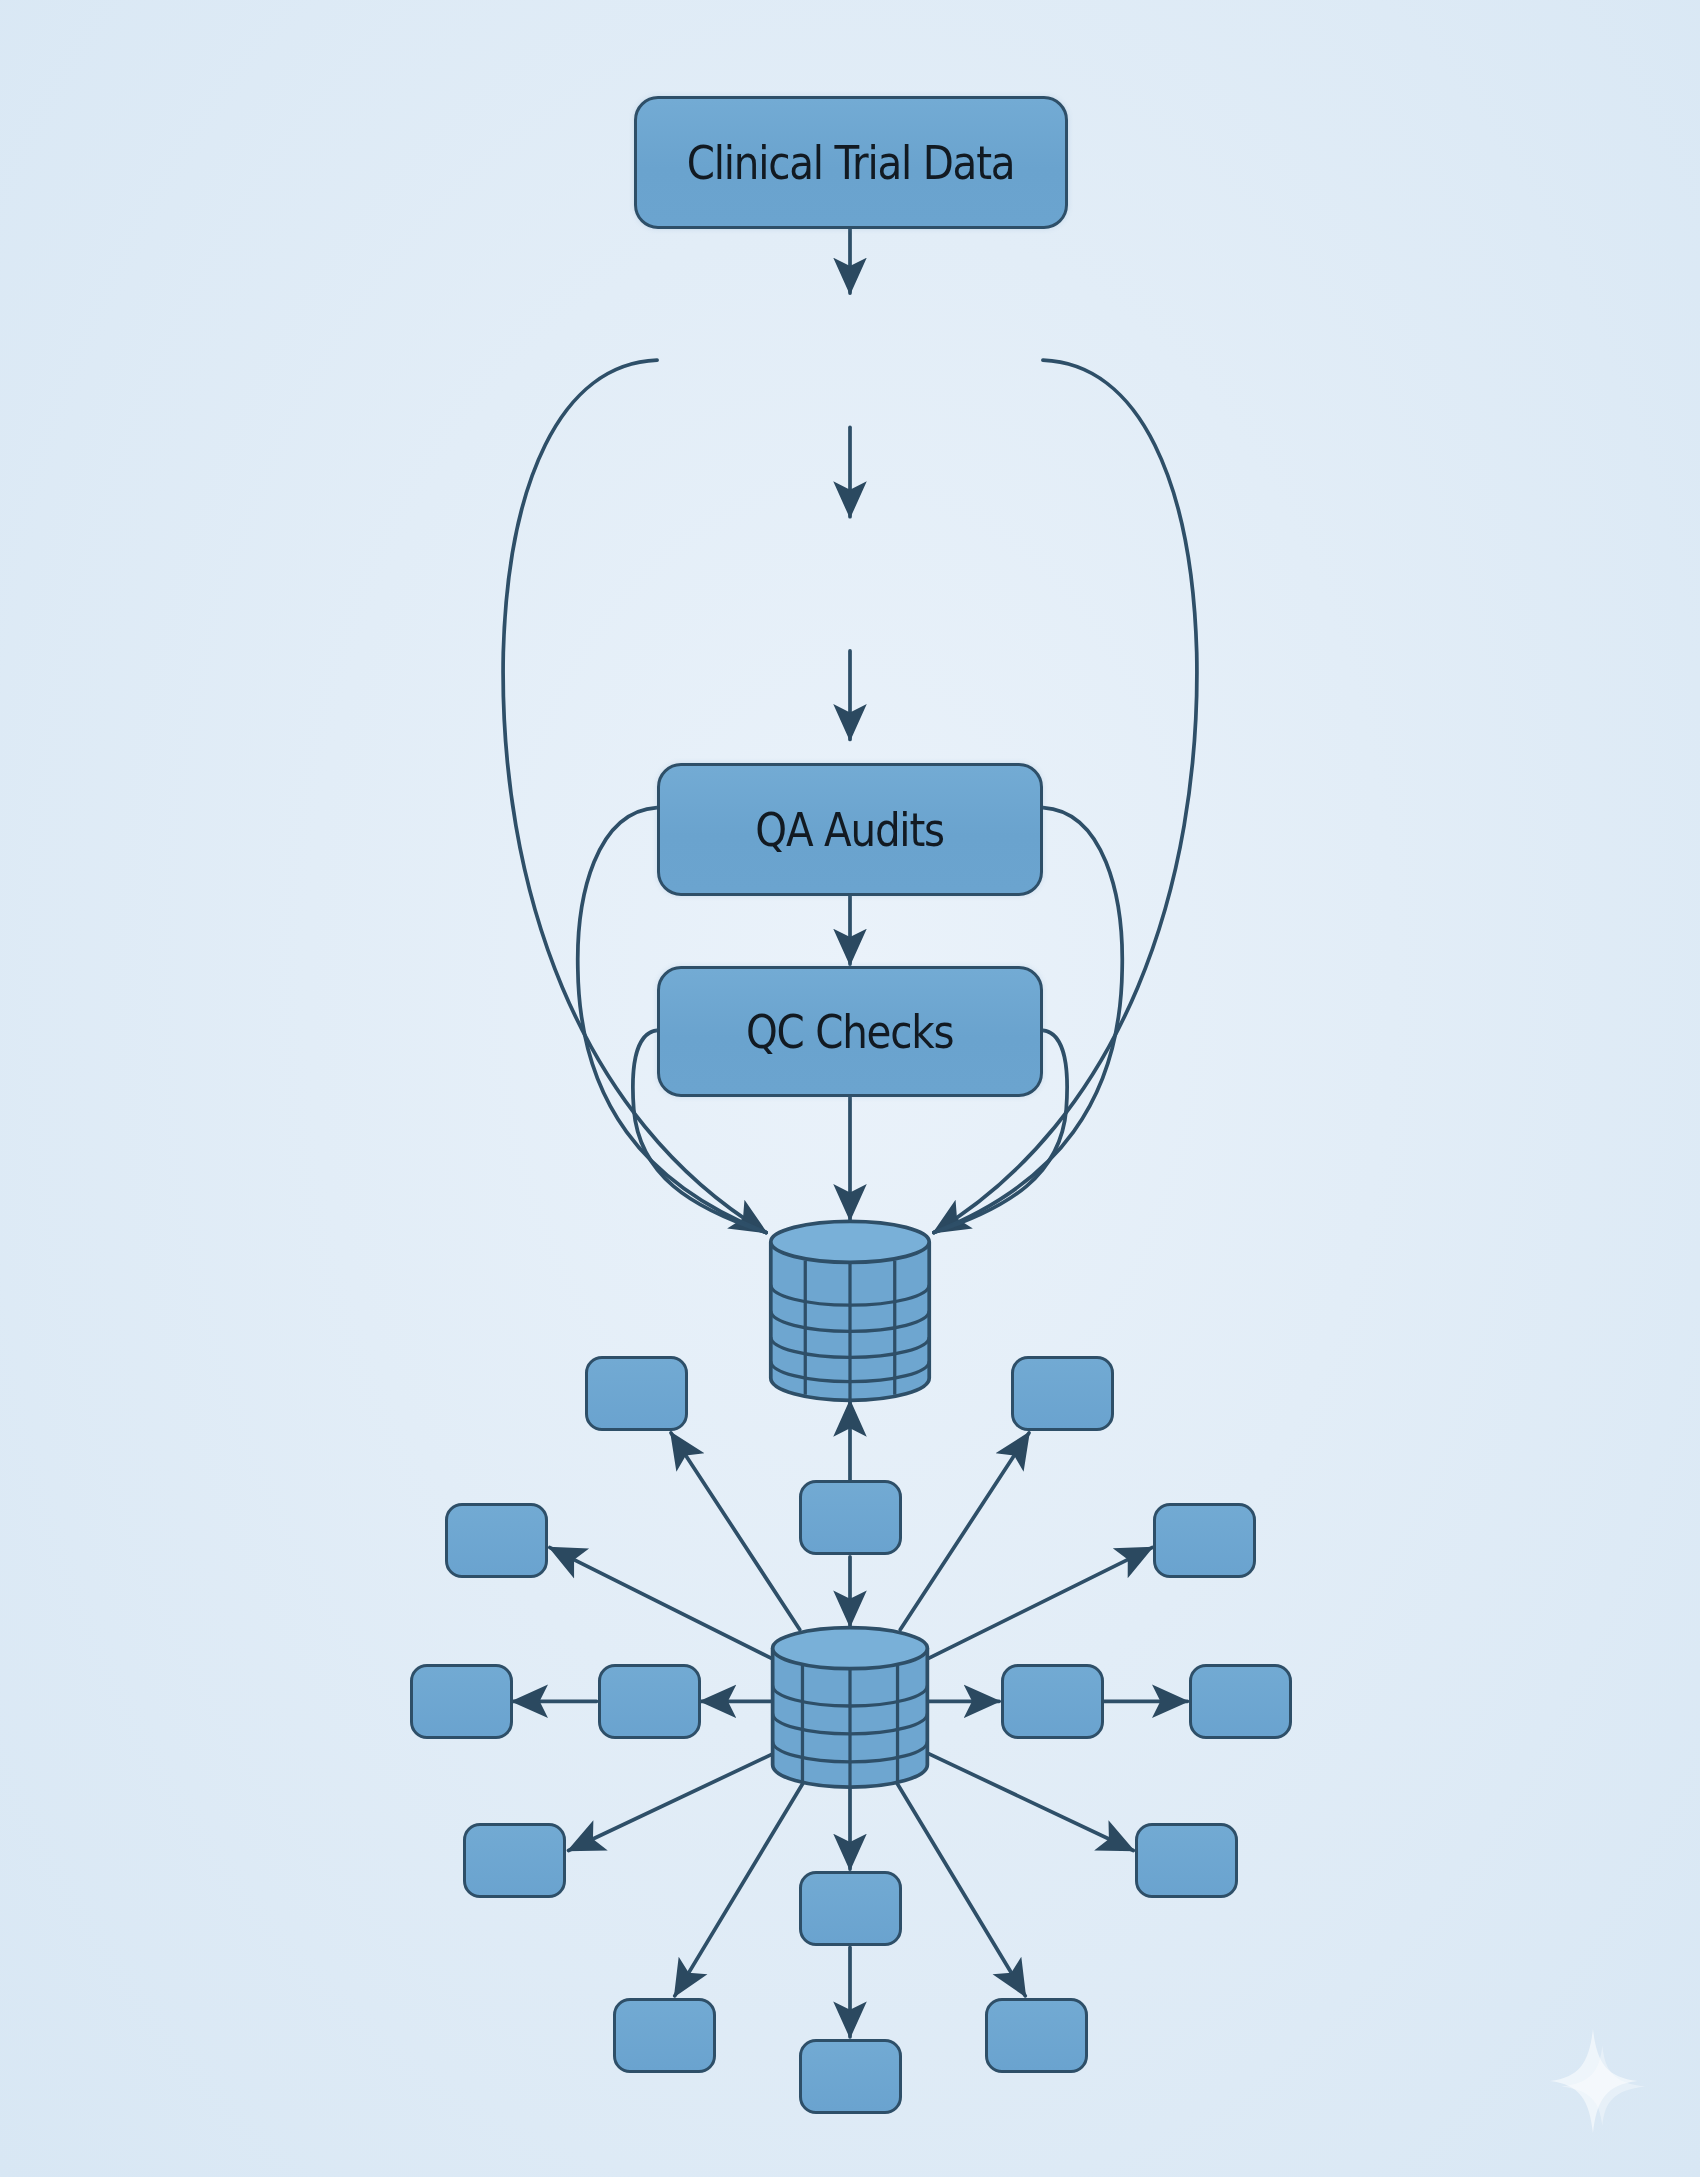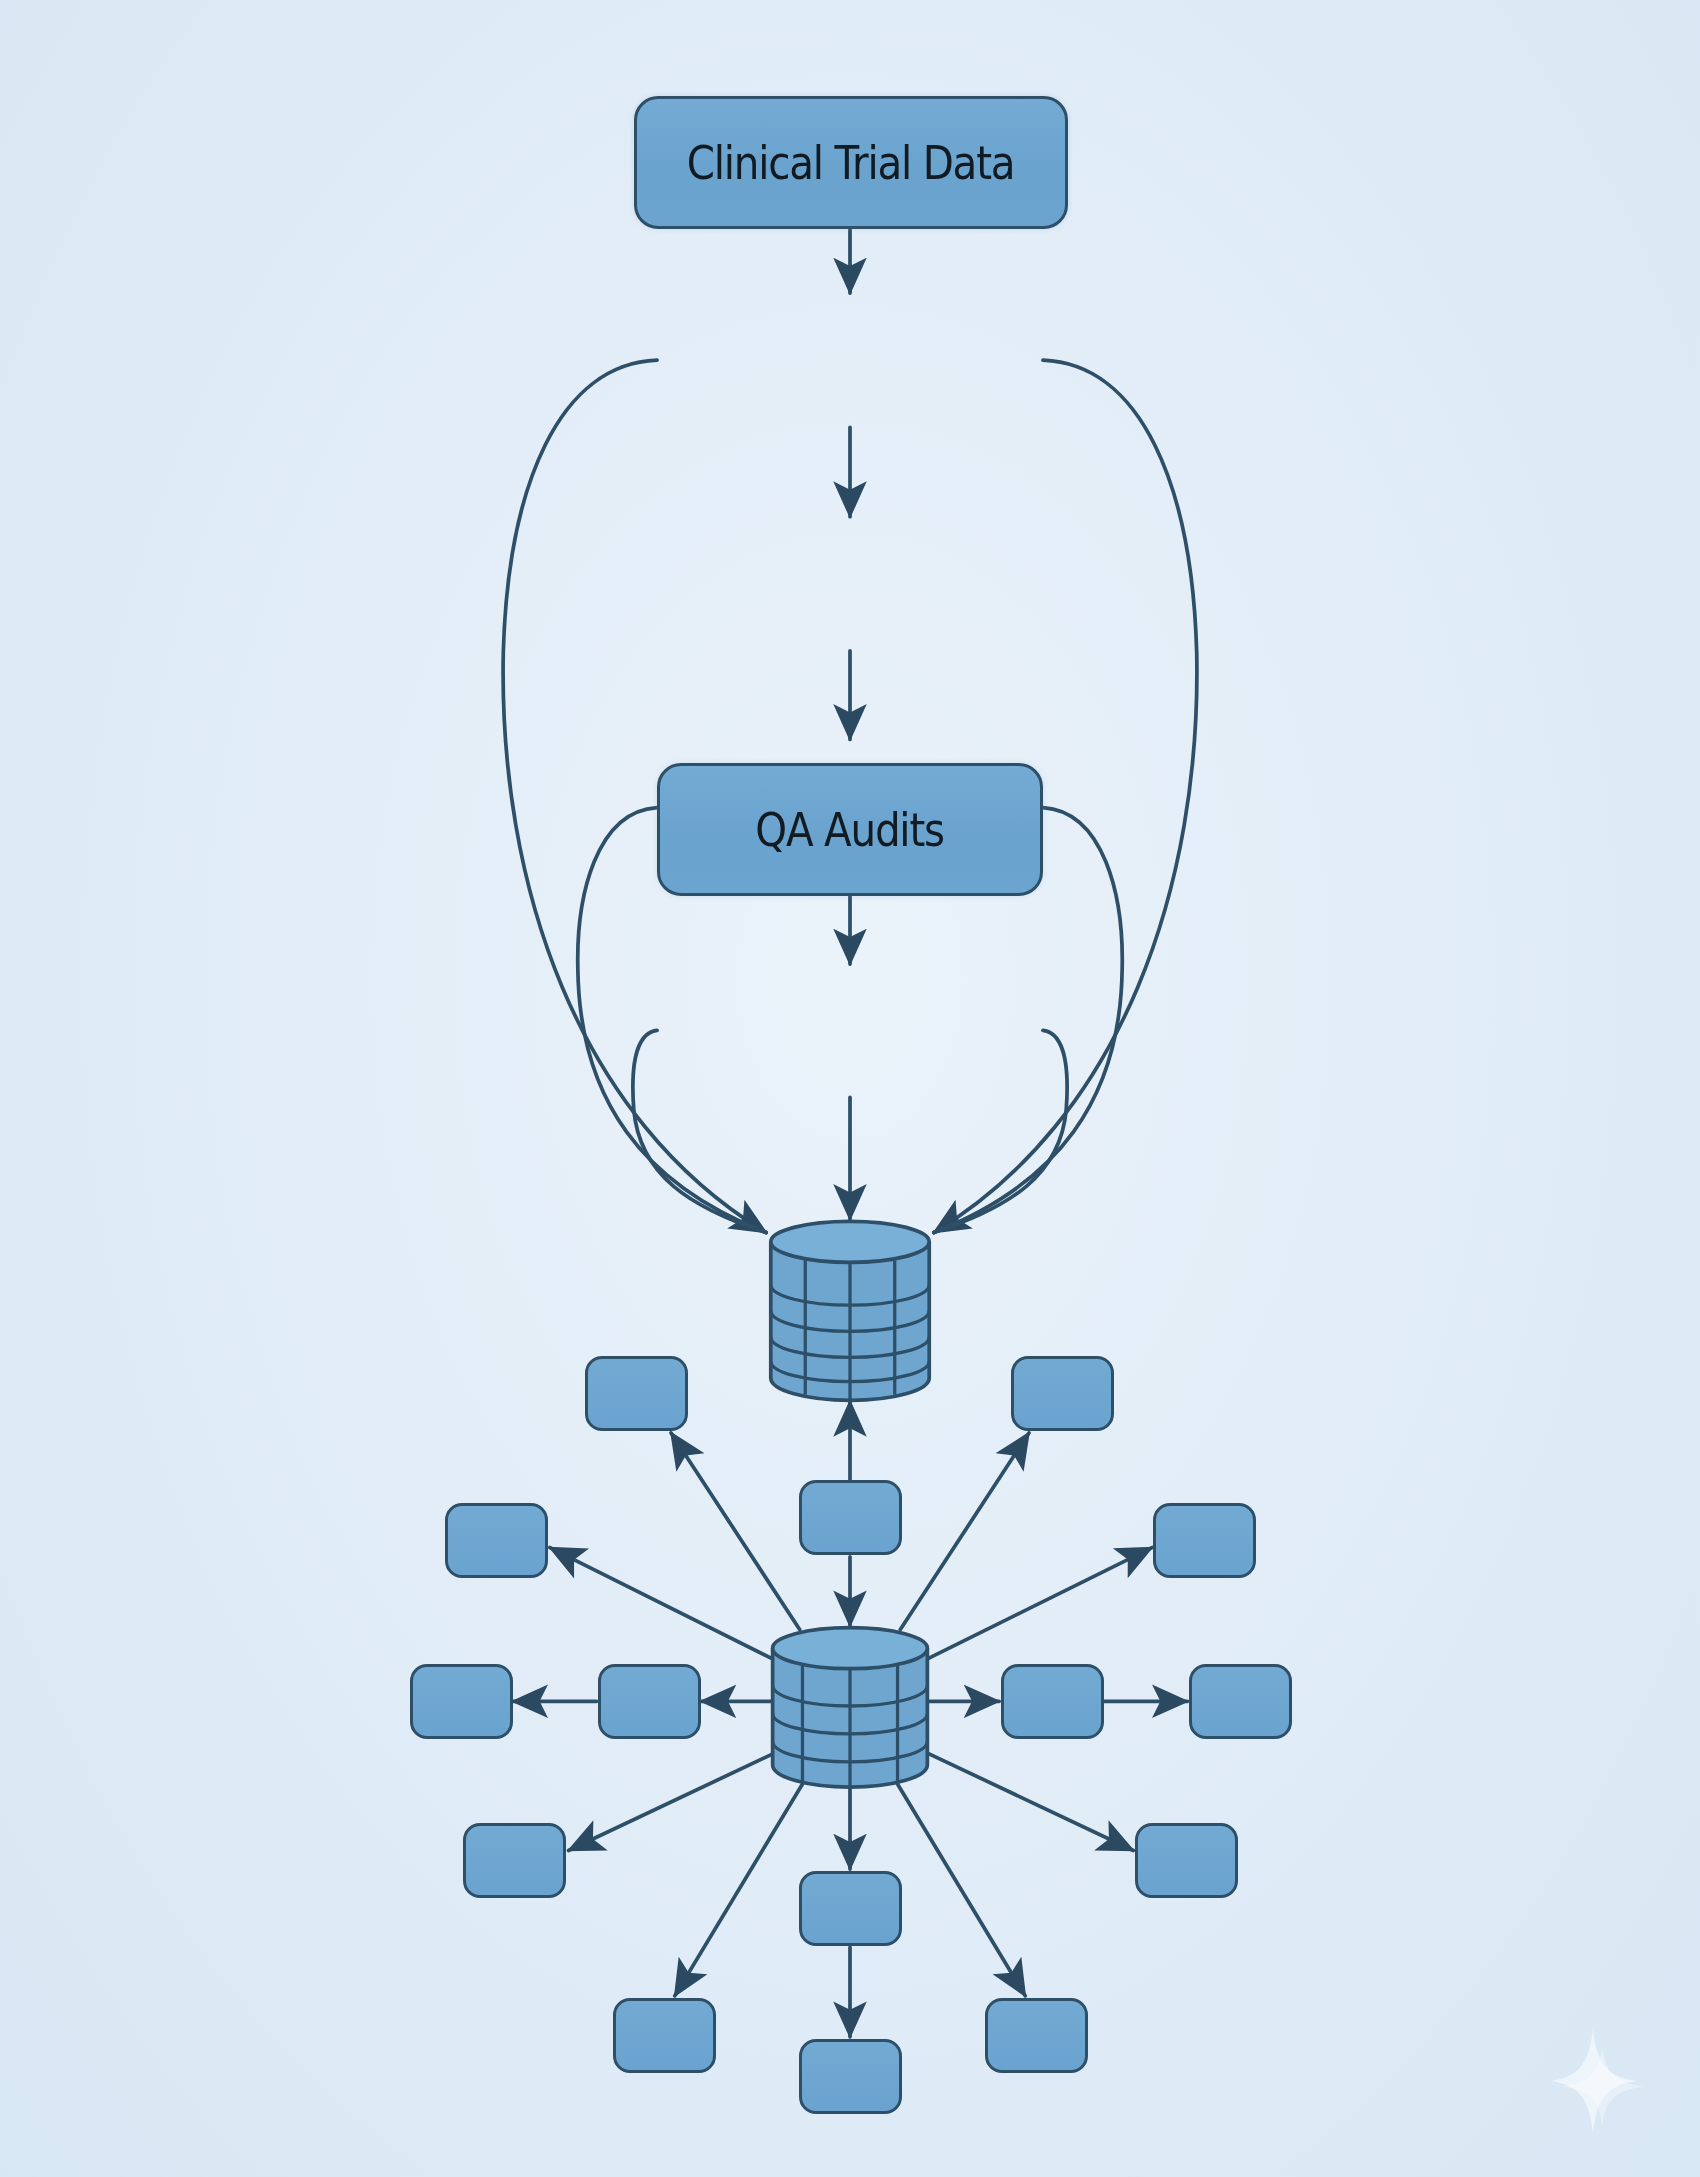--- a/index.html
+++ b/index.html
@@ -139,20 +139,23 @@
       </g>
     </g>
   </svg>
 
   <div class="node" style="left:634px; top:71px; width:434px; height:133px;margin-top:25px;">
     <span class="label">Clinical Trial Data</span>
   </div>
   <div class="node" style="left:657px; top:763px; width:386px; height:133px;">
     <span class="label">QA Audits</span>
   </div>
+  <div class="node" style="left:657px; top:966px; width:386px; height:131px;">
+    <span class="label">QC Checks</span>
+  </div>
 
   <div class="mini" style="left:585px; top:1356px;"></div>
   <div class="mini" style="left:1011px; top:1356px;"></div>
   <div class="mini" style="left:799px; top:1480px;"></div>
   <div class="mini" style="left:445px; top:1503px;"></div>
   <div class="mini" style="left:1153px; top:1503px;"></div>
   <div class="mini" style="left:410px; top:1664px;"></div>
   <div class="mini" style="left:598px; top:1664px;"></div>
   <div class="mini" style="left:1001px; top:1664px;"></div>
   <div class="mini" style="left:1189px; top:1664px;"></div>

